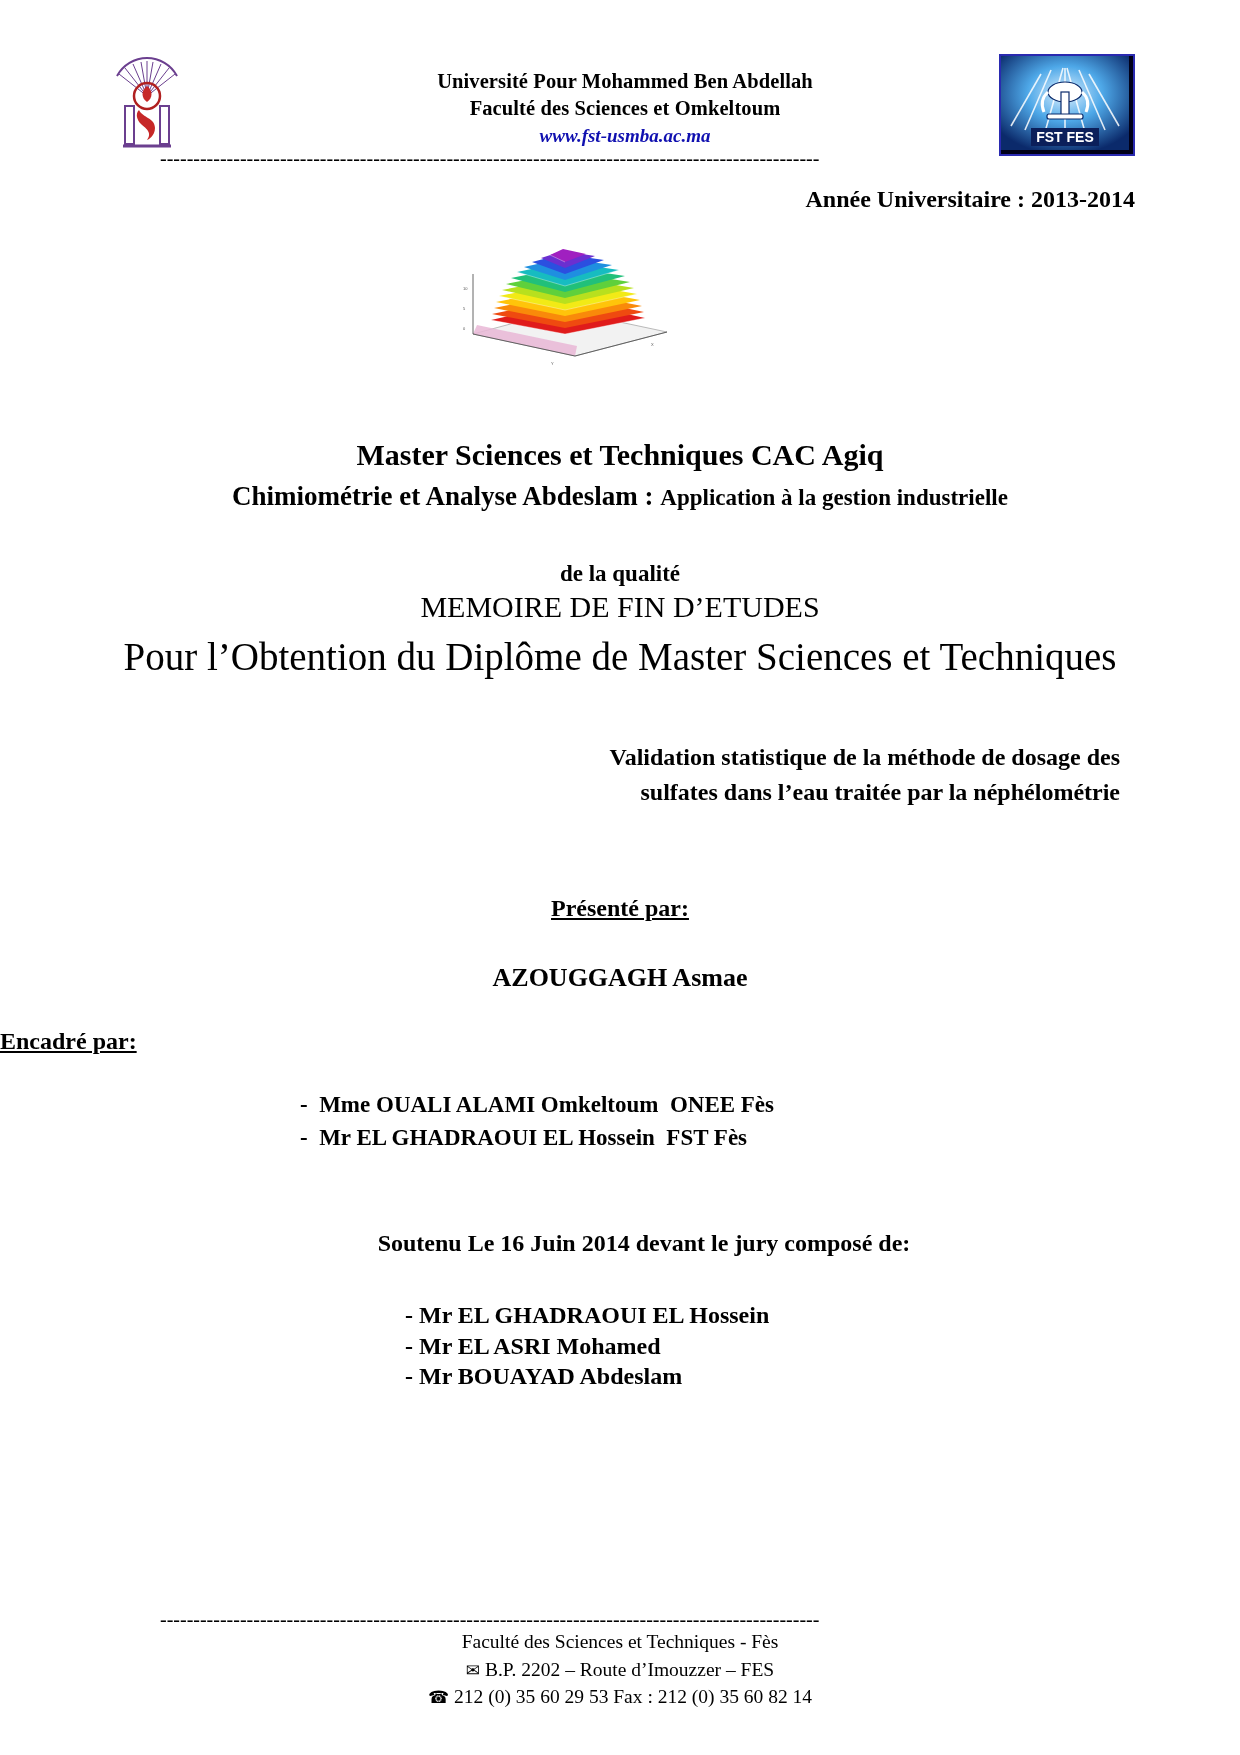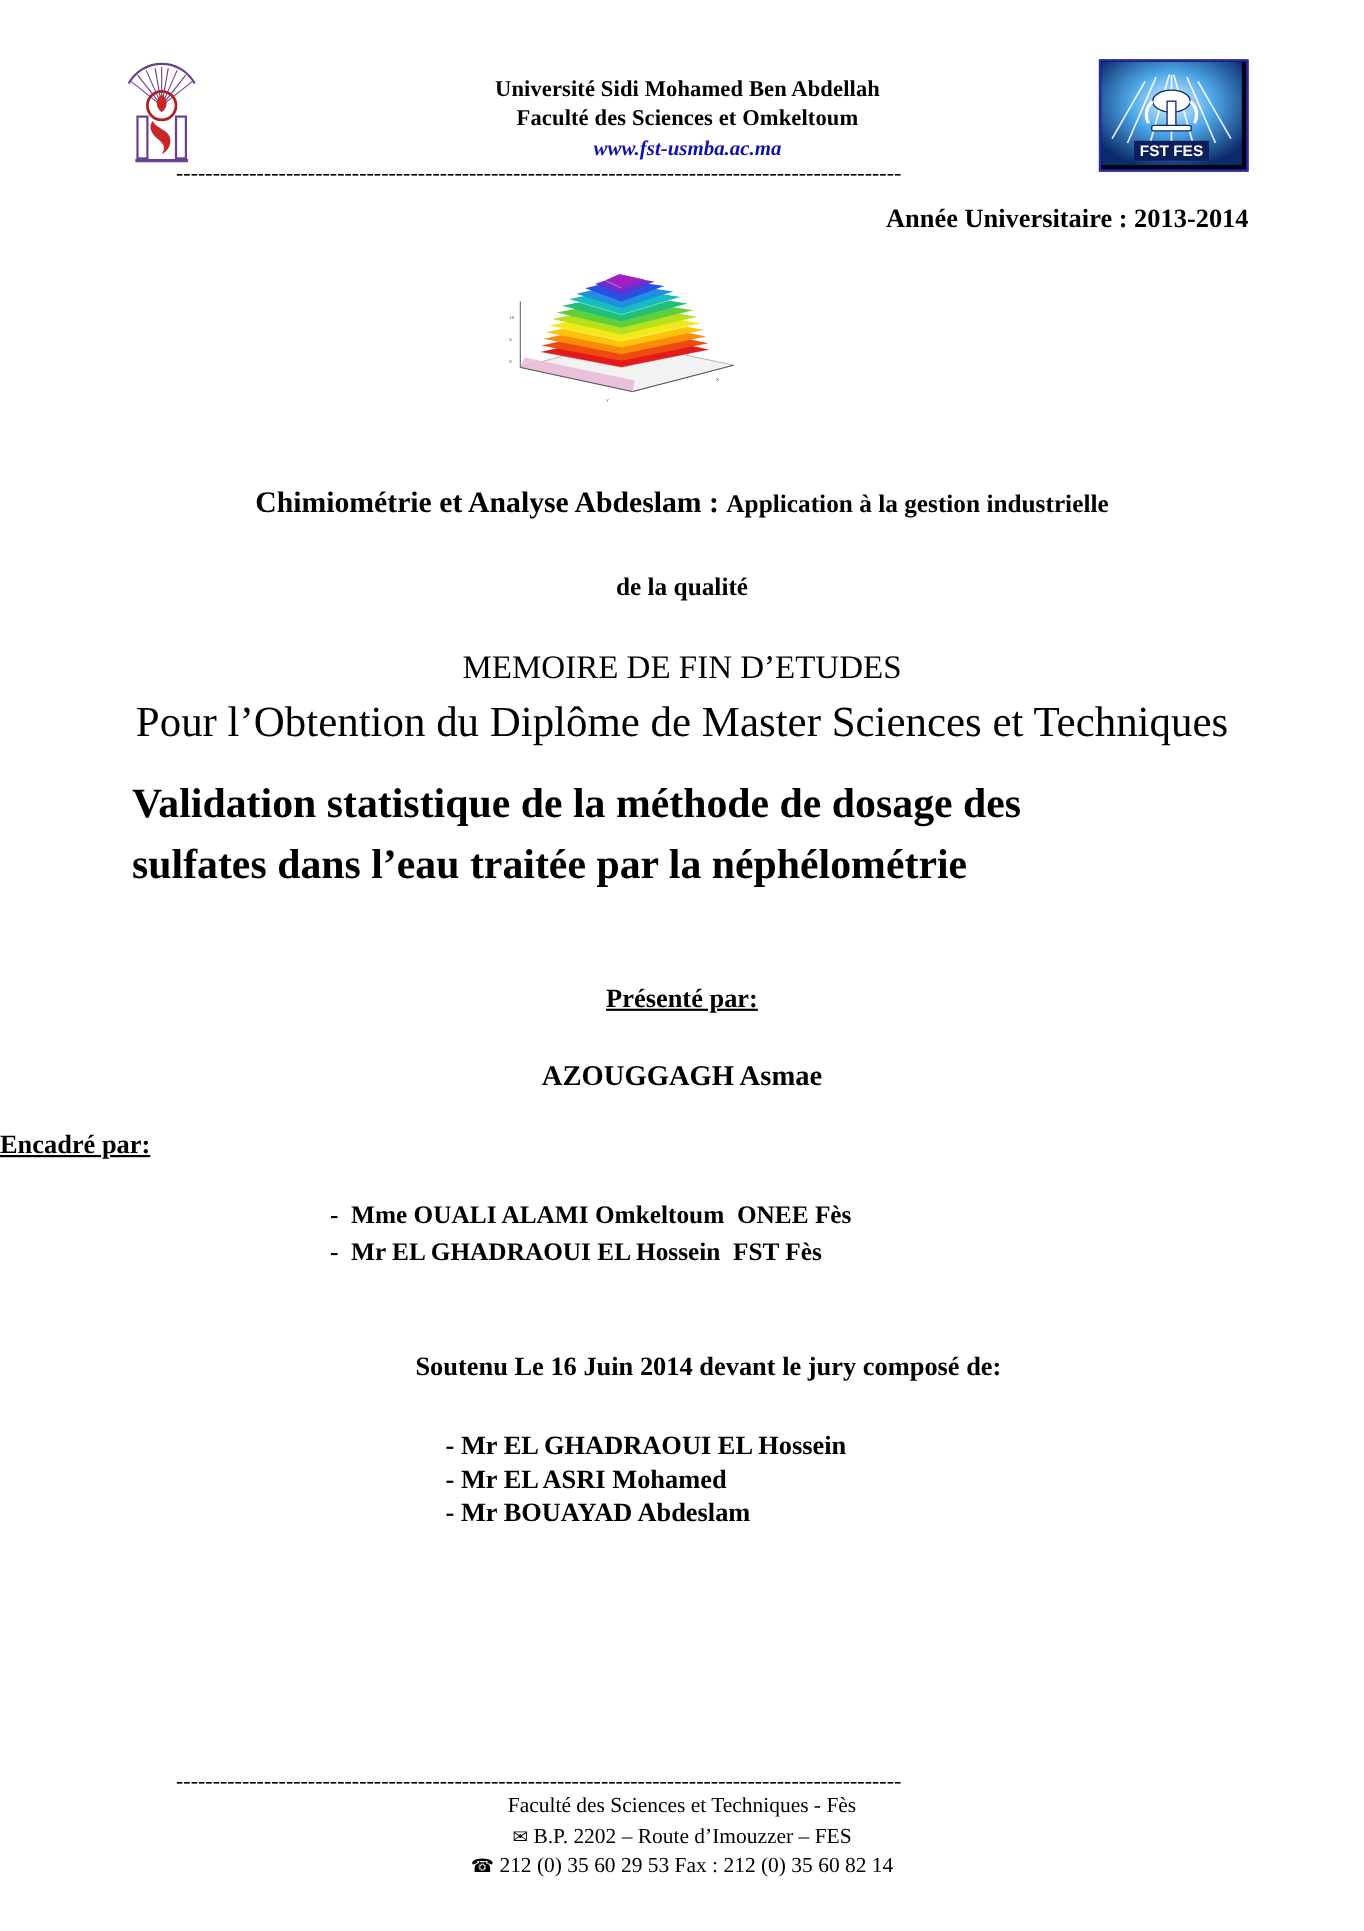--- a/index.html
+++ b/index.html
@@ -149,26 +149,26 @@
     width: 1020px;
     text-align: center;
     line-height: 1.45;
   }
   .memoire-l1 { font-size: 30px; }
   .memoire-l2 { font-size: 39px; }
 
   
   .maintitle {
     position: absolute;
-    top: 704px;
+    top: 740px;
     left: 120px;
     width: 1000px;
-    text-align: left;
-    font-weight: bold;
-    font-size: 38px;
+    text-align: right;
+    font-weight: bold;
+    font-size: 24px;
     line-height: 1.45;
   }
 
   
   .presente-label {
     position: absolute;
     top: 895px;
     left: 0;
     width: 1240px;
     text-align: center;
@@ -268,21 +268,21 @@
 
         <rect x="20" y="54" width="9" height="38" fill="none" stroke="#6b3f8f" stroke-width="2"></rect>
         <rect x="55" y="54" width="9" height="38" fill="none" stroke="#6b3f8f" stroke-width="2"></rect>
 
         <path d="M34 58 c4 8 16 8 16 18 c0 8 -7 12 -8 12 c6 -8 -2 -12 -6 -16 c-4 -4 -6 -10 -2 -14 z" fill="#c62828"></path>
         <path d="M18 94 h48" stroke="#6b3f8f" stroke-width="3"></path>
       </svg>
     </div>
 
     <div class="header-center">
-      <div class="header-line1">Université Sidi Mohamed Ben Abdellah</div>
+      <div class="header-line1">Université Pour Mohammed Ben Abdellah</div>
       <div class="header-line2">Faculté des Sciences et Omkeltoum</div>
       <div class="header-url">www.fst-usmba.ac.ma</div>
     </div>
 
     <div class="fstlogo">
       <svg width="128" height="94" viewBox="0 0 128 94">
         <defs>
           <radialGradient id="gl" cx="50%" cy="40%" r="65%">
             <stop offset="0%" stop-color="#dff1ff"></stop>
             <stop offset="45%" stop-color="#4ea8e8"></stop>
@@ -359,20 +359,21 @@
         <text x="8" y="62">10</text>
         <text x="8" y="82">5</text>
         <text x="8" y="102">0</text>
         <text x="96" y="137">Y</text>
         <text x="196" y="118">X</text>
       </g>
     </svg>
   </div>
 
   <div class="master">
+    <div class="master-l1">Master Sciences et Techniques CAC Agiq</div>
     <div class="master-l2">
       <span>Chimiométrie et Analyse Abdeslam : </span><span class="small">Application à la gestion industrielle</span>
     </div>
     <div class="master-l3">de la qualité</div>
   </div>
 
   <div class="memoire">
     <div class="memoire-l1">MEMOIRE DE FIN D’ETUDES</div>
     <div class="memoire-l2">Pour l’Obtention du Diplôme de Master Sciences et Techniques</div>
   </div>

